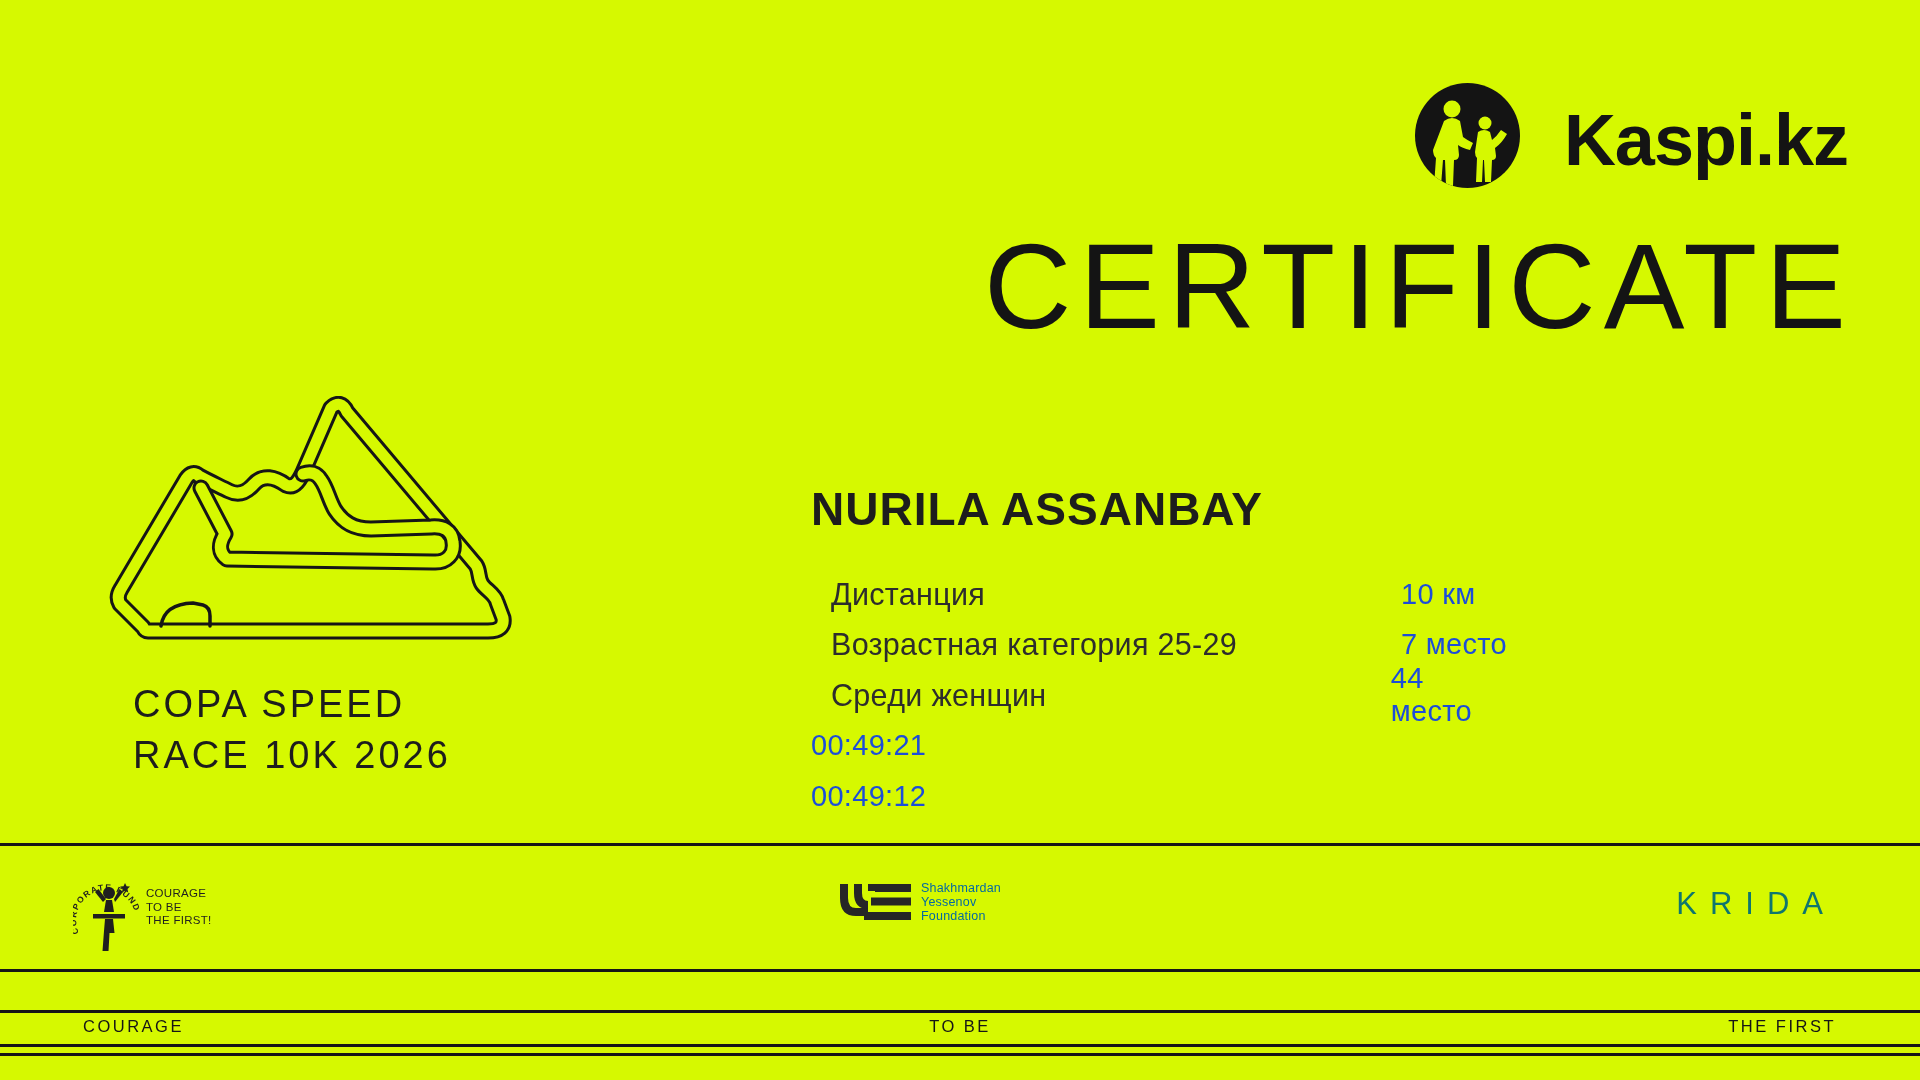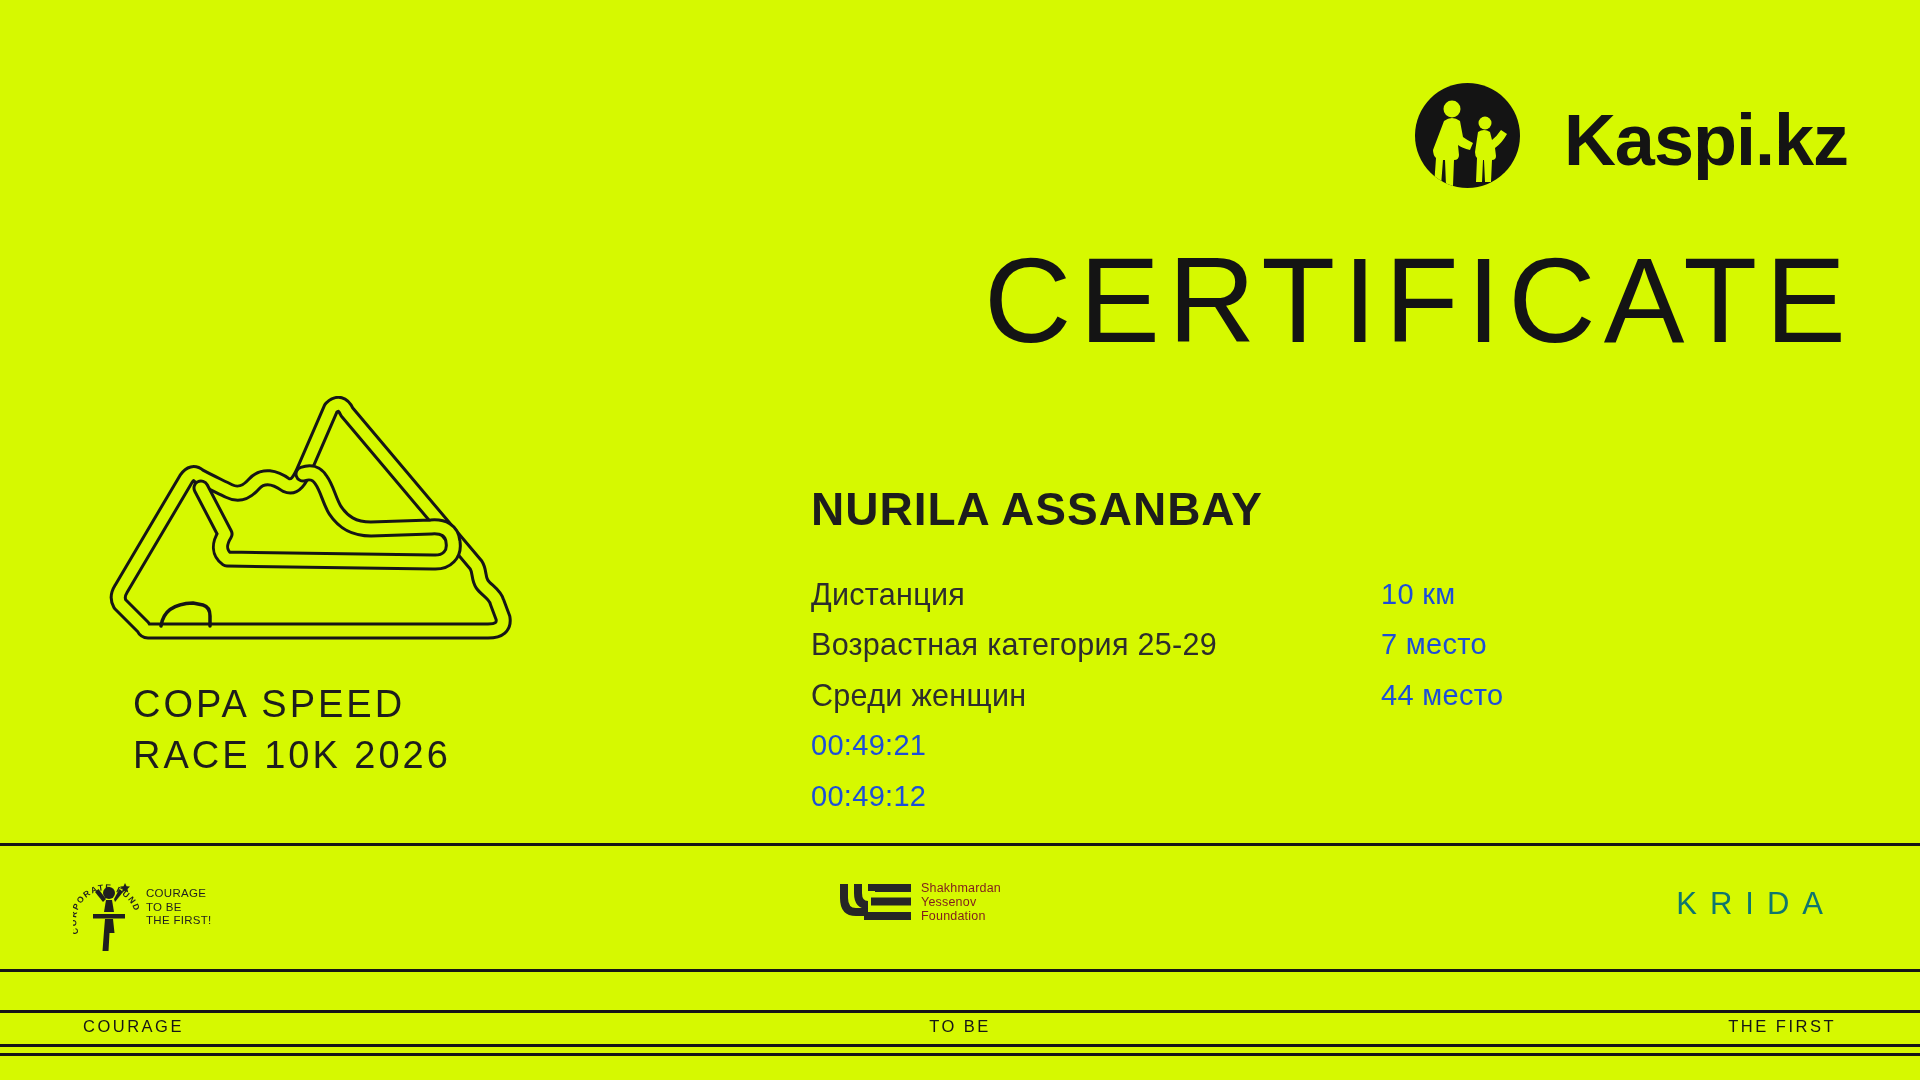--- a/index.html
+++ b/index.html
@@ -11,57 +11,57 @@
 
   
   .brand{position:absolute;top:83px;right:72px;display:flex;align-items:center;gap:44px;}
   .brand-word{
     font-size:72px;font-weight:700;letter-spacing:-1px;color:#141414;
     transform:translateY(4px);
   }
 
   
   .cert-title{
-    position:absolute;top:230px;right:66px;
+    position:absolute;top:216px;right:66px;
     font-size:121px;font-weight:500;letter-spacing:8px;color:#141414;
     white-space:nowrap;
   }
 
   
   .track{position:absolute;left:103px;top:396px;}
   .event-name{
     position:absolute;left:133px;top:679px;
     font-size:38px;font-weight:400;letter-spacing:3px;line-height:1.34;
     color:#1d1d1d;white-space:nowrap;
   }
 
   
   .athlete{
     position:absolute;left:811px;top:482px;
     font-size:46px;font-weight:700;letter-spacing:1px;color:#1d1d1d;
     white-space:nowrap;
   }
   .results{position:absolute;left:811px;top:569px;width:700px;}
   .result-row{display:flex;height:50.5px;align-items:center;}
-  .result-label{width:570px;font-size:30.5px;color:#2d2d2d;letter-spacing:0.3px;}
+  .result-label{width:570px;font-size:30.5px;color:#2d2d2d;letter-spacing:0.3px;margin-left:20px;}
   .result-value{font-size:29px;color:#1d4ed8;letter-spacing:0.3px;}
 
   
   .rule{position:absolute;left:0;width:1920px;height:3px;background:#161616;}
 
   
   .cf-logo{position:absolute;left:73px;top:861px;}
   .cf-slogan{
     position:absolute;left:146px;top:887px;
     font-size:11.5px;font-weight:500;line-height:1.18;letter-spacing:0.3px;color:#1f1f1f;
   }
   .ye-logo{position:absolute;left:838px;top:884px;}
   .ye-text{
     position:absolute;left:921px;top:882px;
-    font-size:12.5px;font-weight:500;line-height:1.1;letter-spacing:0.2px;color:#7f1d1d;
+    font-size:12.5px;font-weight:500;line-height:1.1;letter-spacing:0.2px;color:#0369a1;
   }
   .krida{
     position:absolute;right:84px;top:886px;
     font-size:31px;font-weight:400;letter-spacing:13px;color:#0f766e;
     white-space:nowrap;
   }
 
   
   .strip-text{position:absolute;top:1017px;left:0;width:1920px;height:22px;
     font-size:16.5px;font-weight:500;letter-spacing:2.5px;color:#161616;}

